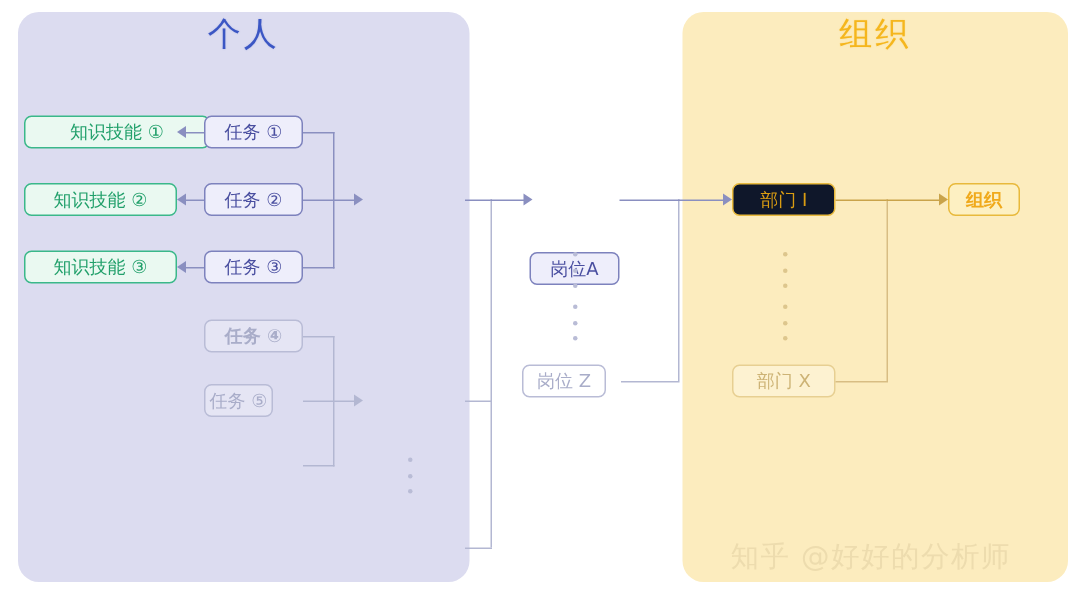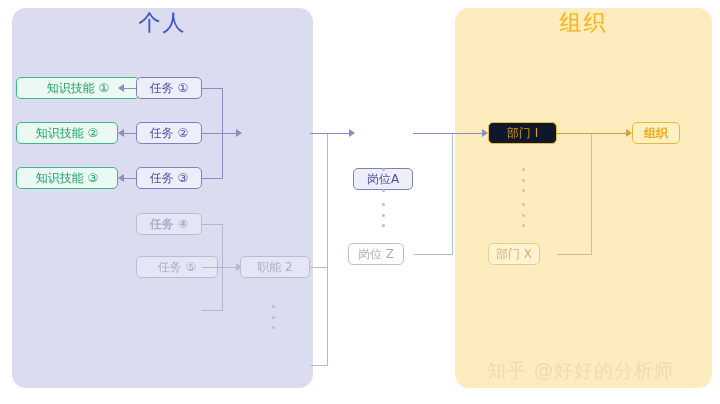--- a/index.html
+++ b/index.html
@@ -75,29 +75,28 @@
   <div class="line h" style="left:124px;top:178px;width:12px;"></div>
   <div class="arrow left" style="left:118px;top:174px;"></div>
 
   <div class="line h" style="left:202px;top:88px;width:21px;"></div>
   <div class="line h" style="left:202px;top:178px;width:21px;"></div>
   <div class="line v" style="left:222px;top:88px;height:91px;"></div>
   <div class="line h" style="left:202px;top:133px;width:36px;"></div>
   <div class="arrow right" style="left:236px;top:129px;"></div>
 
   <div class="node faded" style="left:136px;top:213px;width:66px;height:22px;font-weight:bold;">任务 ④</div>
-  <div class="node faded" style="left:136px;top:256px;width:82px;height:22px;">任务 ⑤</div>
+  <div class="node faded" style="left:136px;top:256px;width:46px;height:22px;">任务 ⑤</div>
 
   <div class="line h faded" style="left:202px;top:224px;width:21px;"></div>
   <div class="line h faded" style="left:202px;top:310px;width:21px;"></div>
   <div class="line v faded" style="left:222px;top:224px;height:87px;"></div>
   <div class="line h faded" style="left:202px;top:267px;width:36px;"></div>
   <div class="arrow right faded" style="left:236px;top:263px;"></div>
 
-  <div class="node faded" style="left:240px;top:256px;width:70px;height:22px;">职能 2</div>
 
   <div class="dots" style="left:271px;top:305px;width:4px;height:24px;">
       <i></i>
       <i></i>
       <i></i>
     </div>
 
   <div class="line h" style="left:310px;top:133px;width:18px;"></div>
   <div class="line h faded" style="left:310px;top:267px;width:18px;"></div>
   <div class="line h faded" style="left:310px;top:365px;width:18px;"></div>
@@ -119,21 +118,21 @@
       <i></i>
     </div>
 
   <div class="line h" style="left:413px;top:133px;width:40px;"></div>
   <div class="line h faded" style="left:414px;top:254px;width:39px;"></div>
   <div class="line v faded" style="left:452px;top:133px;height:121px;"></div>
   <div class="line h" style="left:452px;top:133px;width:32px;"></div>
   <div class="arrow right" style="left:482px;top:129px;"></div>
 
   <div class="node yellow" style="left:488px;top:122px;width:69px;height:22px;">部门 I</div>
-  <div class="node yellow-faded" style="left:488px;top:243px;width:52px;height:22px;">部门 X</div>
+  <div class="node yellow-faded" style="left:488px;top:243px;width:69px;height:22px;">部门 X</div>
 
   <div class="dots gold" style="left:521px;top:168px;width:4px;height:24px;">
       <i></i>
       <i></i>
       <i></i>
     </div>
   <div class="dots gold" style="left:521px;top:203px;width:4px;height:24px;">
       <i></i>
       <i></i>
       <i></i>

